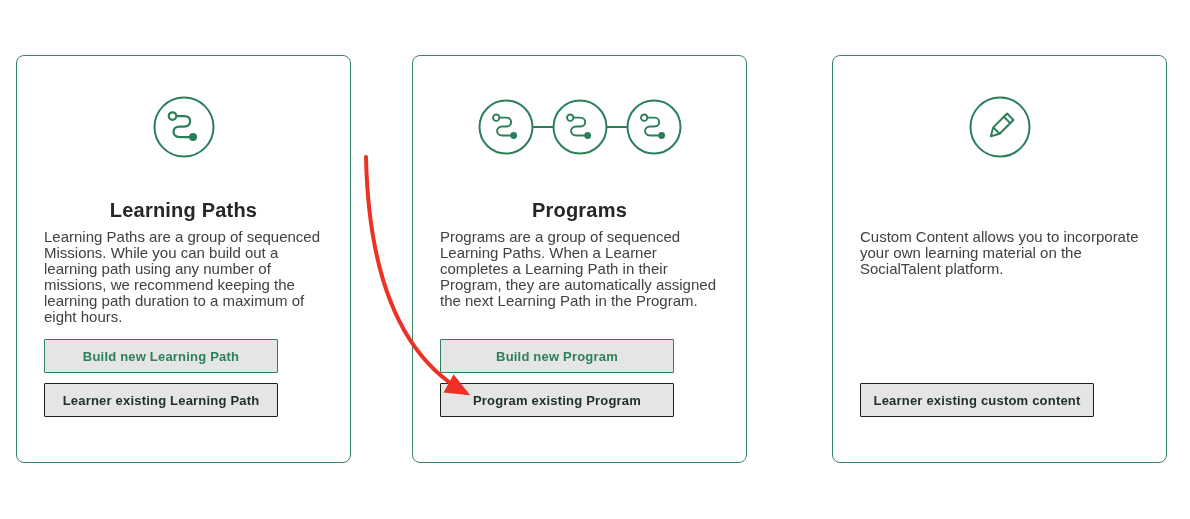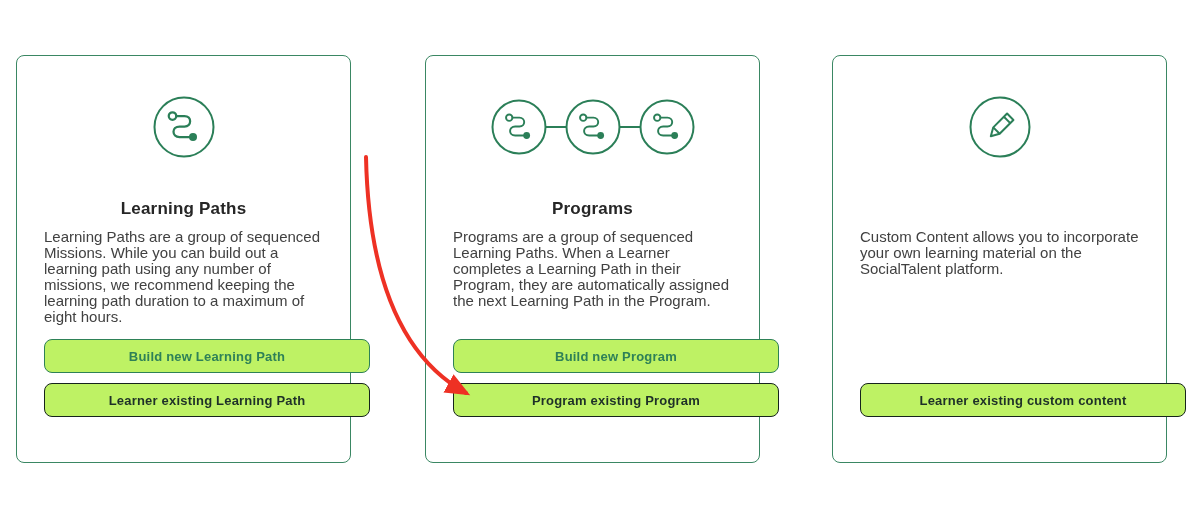--- a/index.html
+++ b/index.html
@@ -15,66 +15,66 @@
   .card {
     position: absolute;
     top: 55px;
     width: 335px;
     height: 408px;
     border: 1px solid #3a8763;
     border-radius: 8px;
     background: #ffffff;
   }
   .card-1 { left: 16px; }
-  .card-2 { left: 425px; padding-left: 16px; }
+  .card-2 { left: 412px; padding-left: 16px; }
   .card-3 { left: 832px; }
   .icon-row {
     position: absolute;
     top: 40px;
     left: 0;
     width: 333px;
     height: 62px;
     display: flex;
     align-items: center;
     justify-content: center;
   }
   .card-title {
     position: absolute;
     top: 143px;
     left: 0;
     width: 333px;
     text-align: center;
-    font-size: 17px;
+    font-size: 20px;
     font-weight: bold;
     color: #262626;
     letter-spacing: 0.2px;
   }
   .card-desc {
     position: absolute;
     top: 173px;
     left: 27px;
     width: 281px;
     font-size: 15px;
     line-height: 16px;
     color: #414141;
     text-align: left;
   }
   .btn {
     position: absolute;
     left: 27px;
-    width: 326px;
+    width: 234px;
     height: 34px;
     display: flex;
     align-items: center;
     justify-content: center;
     font-family: "Liberation Sans", sans-serif;
     font-size: 13px;
     font-weight: bold;
-    background: #bef264;
-    border-radius: 8px;
+    background: #e5e5e5;
+    border-radius: 1px;
     cursor: pointer;
     letter-spacing: 0.2px;
   }
   .btn-primary {
     top: 283px;
     border: 1px solid #2e8157;
     color: #2e8157;
   }
   .btn-secondary {
     top: 327px;

